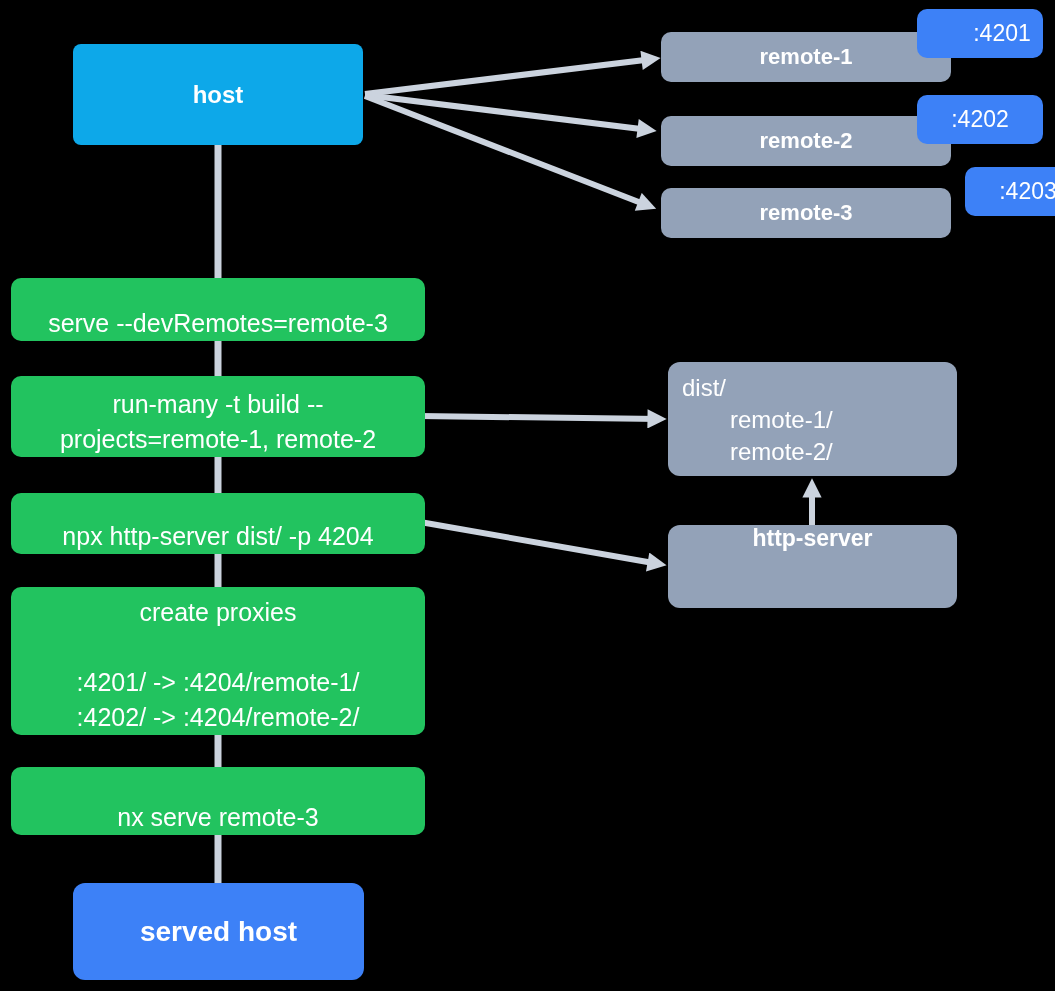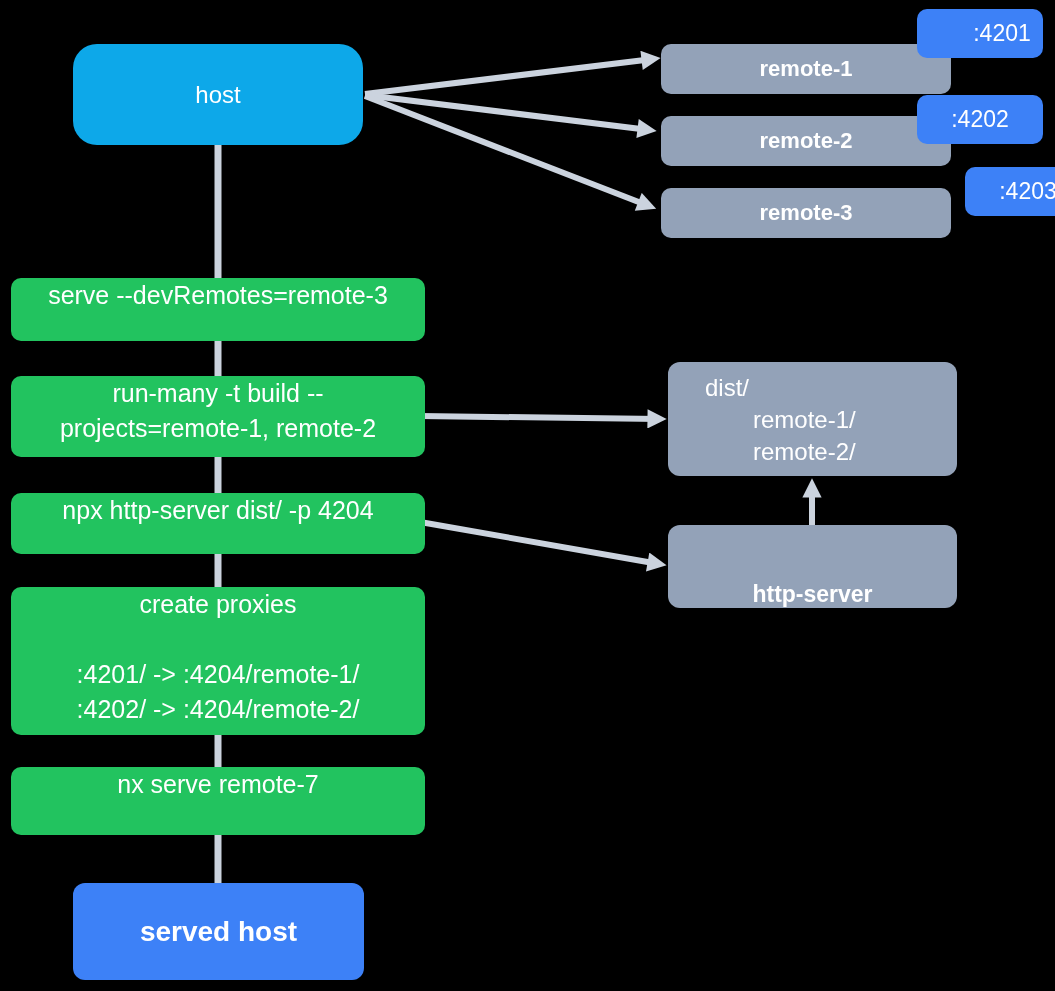--- a/index.html
+++ b/index.html
@@ -39,39 +39,39 @@
     position: absolute;
     display: flex;
     align-items: center;
     justify-content: center;
     color: var(--text, #fff);
     box-sizing: border-box;
   }
   .host-node {
     left: 73px; top: 44px; width: 290px; height: 101px;
     background: var(--host, #0DA8E9);
-    border-radius: 24px;
-    font-weight: normal;
+    border-radius: 8px;
+    font-weight: bold;
     font-size: 24px;
   }
   .served-node {
     left: 73px; top: 883px; width: 291px; height: 97px;
     background: var(--accent, #3D81F7);
     border-radius: 12px;
     font-weight: bold;
     font-size: 28px;
   }
   .remote-node {
     left: 661px; width: 290px; height: 50px;
     background: var(--remote, #93A2B8);
     border-radius: 10px;
     font-weight: bold;
     font-size: 22px;
   }
-  .r1 { top: 44px; }
+  .r1 { top: 32px; }
   .r2 { top: 108px; margin-top: 8px; }
   .r3 { top: 188px; }
   .port-badge {
     left: 917px; width: 126px; height: 49px;
     background: var(--accent, #3D81F7);
     border-radius: 10px;
     font-size: 23px;
   }
   .b1 { top: 9px; padding-left: 44px; }
   .b2 { top: 95px; text-align: center; }
@@ -79,21 +79,21 @@
   .step {
     position: absolute;
     left: 11px; width: 414px;
     background: var(--step, #22C35F);
     border-radius: 10px;
     color: var(--text, #fff);
     font-size: 25px;
     display: flex;
     flex-direction: column;
     align-items: center;
-    justify-content: flex-start;
+    justify-content: flex-end;
     box-sizing: border-box;
   }
   .s1 { top: 278px; height: 63px; }
   .s2 { top: 376px; height: 81px; }
   .s3 { top: 493px; height: 61px; }
   .s4 { top: 587px; height: 148px; }
   .s5 { top: 767px; height: 68px; }
   .gline {
     line-height: 35px;
     min-height: 35px;
@@ -102,32 +102,32 @@
   }
   .gray-node {
     position: absolute;
     background: var(--remote, #93A2B8);
     border-radius: 12px;
     color: var(--text, #fff);
     box-sizing: border-box;
   }
   .dist-node {
     left: 668px; top: 362px; width: 289px; height: 114px;
-    padding: 10px 0 0 37px;
+    padding: 10px 0 0 14px;
     font-size: 24px;
   }
   .dline {
     line-height: 32px;
     min-height: 32px;
   }
   .dline.indent { padding-left: 48px; }
   .http-node {
     left: 668px; top: 525px; width: 289px; height: 83px;
     display: flex;
-    align-items: flex-end;
+    align-items: flex-start;
     justify-content: center;
     font-weight: bold;
     font-size: 23px;
   }
 </style>
 </head>
 <body>
 
 <div class="canvas">
 
@@ -180,21 +180,21 @@
   <div class="step s3">
     <div class="gline">npx http-server dist/ -p 4204</div>
   </div>
   <div class="step s4">
     <div class="gline">create proxies</div>
     <div class="gline"></div>
     <div class="gline">:4201/ -&gt; :4204/remote-1/</div>
     <div class="gline">:4202/ -&gt; :4204/remote-2/</div>
   </div>
   <div class="step s5">
-    <div class="gline">nx serve remote-7</div>
+    <div class="gline">nx serve remote-3</div>
   </div>
 
   <div class="gray-node dist-node">
     <div class="dline">dist/</div>
     <div class="dline indent">remote-1/</div>
     <div class="dline indent">remote-2/</div>
   </div>
 
   <div class="gray-node http-node">
     <span>http-server</span>

